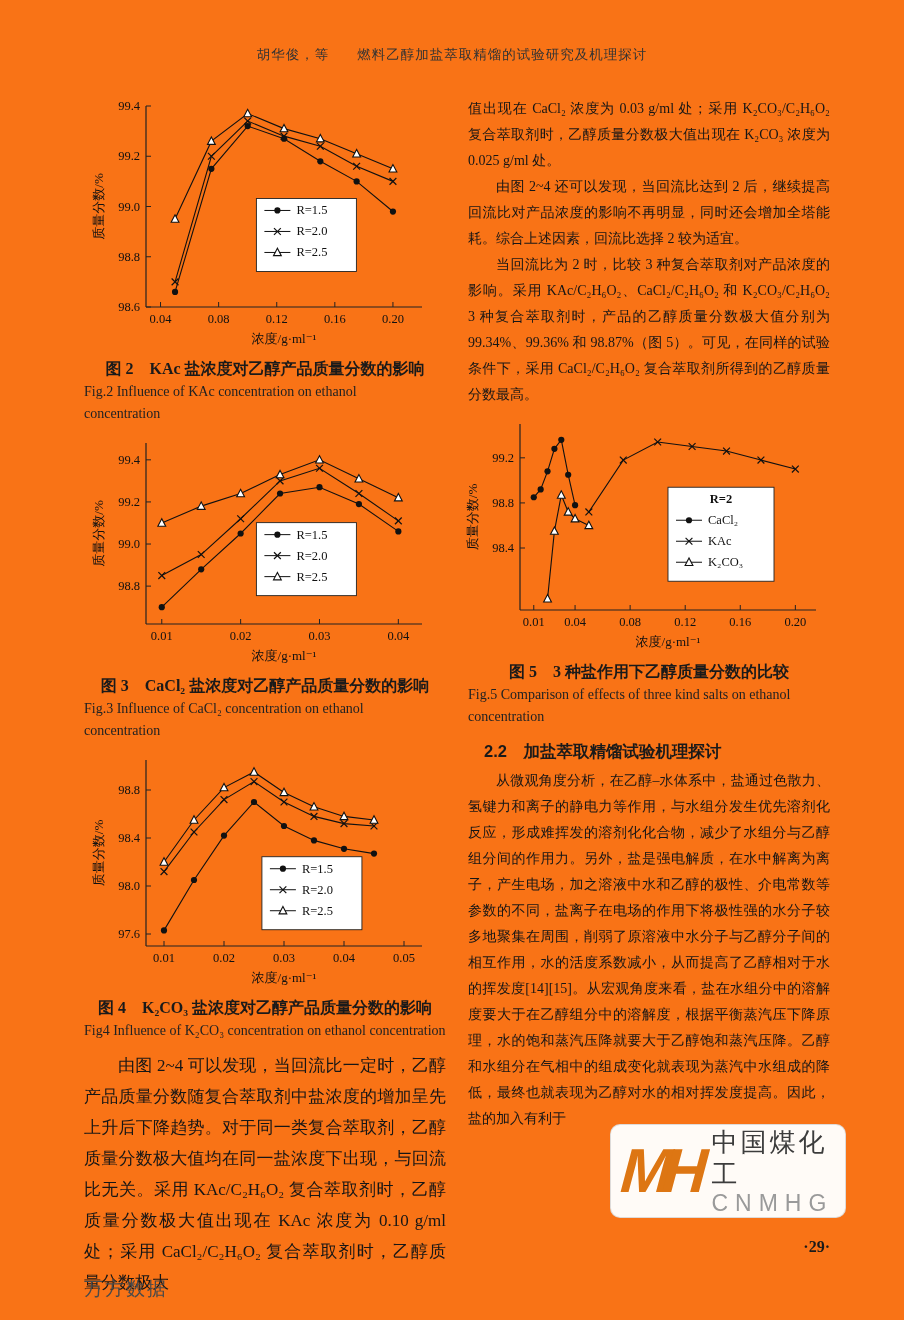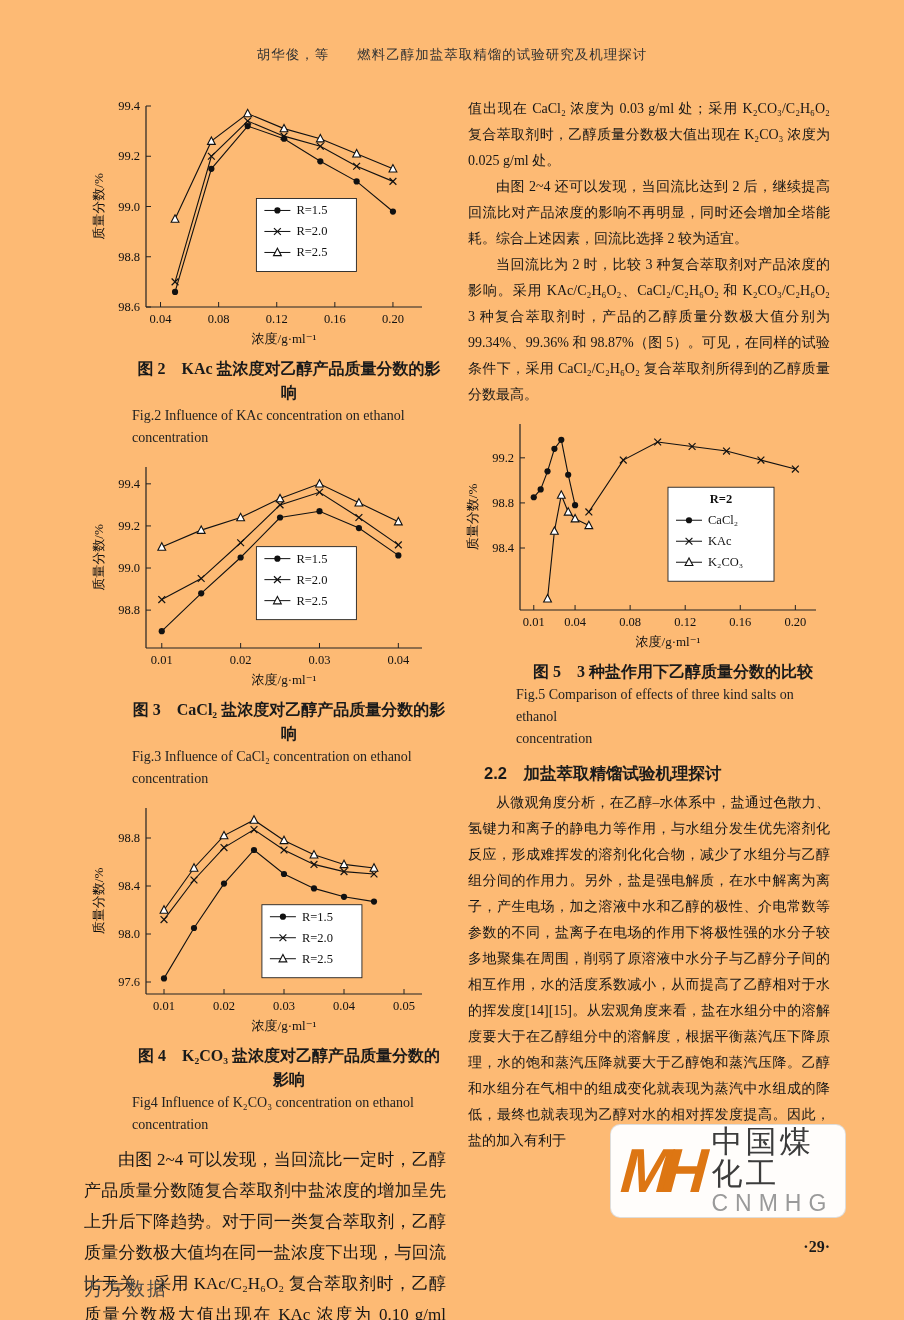--- a/index.html
+++ b/index.html
@@ -1,38 +1,38 @@
 <!DOCTYPE html>
 <html><head>
 <meta charset="utf-8">
 <style>
   * { margin: 0; padding: 0; box-sizing: border-box; }
   html, body { background: #e8e8e4; }
   .page {
     position: relative;
     width: 904px; height: 1320px;
     margin: 0 auto;
-    background: #fdba74;
+    background: #f97316;
     overflow: hidden;
     font-family: "Liberation Serif", "DejaVu Serif", serif;
     color: #1a1a1a;
   }
   .page-header {
     position: absolute; top: 46px; left: 0; width: 100%;
     text-align: center; font-size: 13.5px; color: #333; letter-spacing: 1px;
   }
   .page-header .hgap { display: inline-block; width: 28px; }
   .col-left  { position: absolute; left: 84px;  top: 96px; width: 362px; }
   .col-right { position: absolute; left: 468px; top: 96px; width: 362px; }
   .chart { width: 350px; margin: 0 0 2px 4px; }
   .chart-wide { width: 370px; margin: 6px 0 2px -6px; }
   .chart svg text { font-family: "Liberation Serif", "DejaVu Serif", serif; fill: #111; }
   .cap-zh { text-align: center; font-weight: bold; font-size: 16px; line-height: 24px; }
   .cap-en { text-align: left; font-size: 14px; line-height: 22px; color: #222; }
-  .cap-block { margin-bottom: 8px; margin-left: 48px; }
+  .cap-block { margin-bottom: 8px; }
   .body-text {
     font-size: 14px; line-height: 26px; text-align: justify; color: #161616;
   }
   .body-text-lg { font-size: 17px; line-height: 31px; }
   .indent { text-indent: 2em; }
   .section-heading {
     font-size: 16.5px; font-weight: bold; line-height: 30px; margin: 4px 0 2px 16px;
     font-family: "Liberation Sans", "DejaVu Sans", sans-serif;
   }
   .page-number {
@@ -51,21 +51,21 @@
     display: flex; align-items: center; padding: 4px 10px;
   }
   .wm-logo {
     font-family: "Liberation Sans", "DejaVu Sans", sans-serif;
     font-weight: bold; font-style: italic;
     font-size: 62px; line-height: 62px; color: #dd7613;
     letter-spacing: -10px; margin-right: 14px; transform: skewX(-4deg);
   }
   .wm-text { flex: 1; text-align: left; }
   .wm-name {
-    font-size: 31px; line-height: 32px; color: #3c3c3c; letter-spacing: 3px;
+    font-size: 26px; line-height: 32px; color: #3c3c3c; letter-spacing: 3px;
     font-family: "Liberation Sans", "DejaVu Sans", sans-serif;
   }
   .wm-abbr {
     font-size: 23px; line-height: 26px; color: #9a9a9a; letter-spacing: 7px;
     font-family: Liberation Sans, sans-serif;
   }
 </style>
 </head>
 <body>
 

